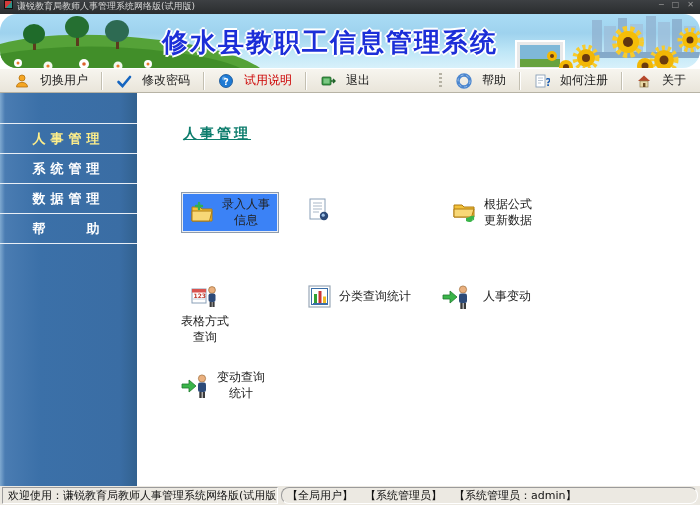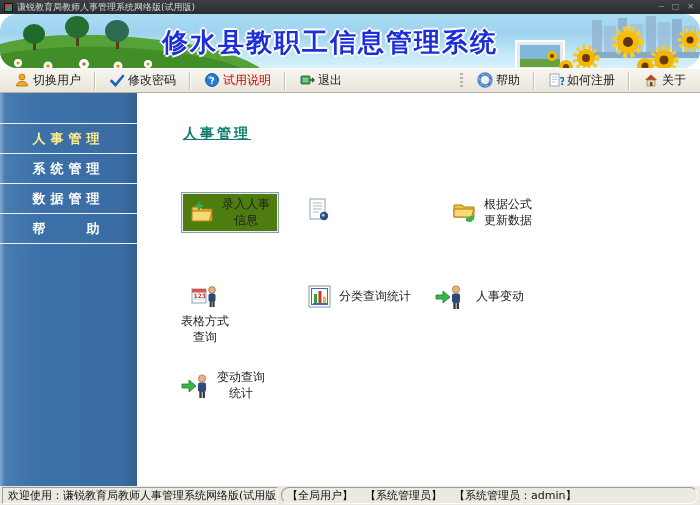--- a/index.html
+++ b/index.html
@@ -1,42 +1,42 @@
 <!DOCTYPE html>
 <html><head>
 <meta charset="utf-8">
 <style>
   * { margin:0; padding:0; box-sizing:border-box; }
   html,body { width:700px; height:505px; }
   body { font-family:"DejaVu Sans","Liberation Sans",sans-serif; position:relative; background:#fff; overflow:hidden; cursor:default; }
 
   
   .titlebar { position:absolute; left:0; top:0; width:700px; height:14px;
-    background:linear-gradient(#3d4043,#2a2d2f); color:#d6d6d6; display:flex; align-items:center;
+    background:linear-gradient(#3d4043,#2a2d2f); color:#d6d6d6; display:flex; align-items:flex-start;
     font-size:9px; padding:0 4px; }
   .titlebar .appicon { width:9px; height:9px; margin-right:4px; display:inline-block;
     background:linear-gradient(135deg,#d23b3b 50%,#2e8f84 50%); border:1px solid #111; }
   .titlebar .ttext { flex:1; white-space:nowrap; overflow:hidden; }
   .wctrls { display:flex; gap:8px; margin-right:2px; }
   .wctrls span { color:#9a9a9a; font-size:8px; line-height:10px; cursor:pointer; }
 
   
   .banner { position:absolute; left:0; top:14px; width:700px; height:54px; overflow:hidden;
     background:linear-gradient(180deg,#aadcf5 0%,#9ed2ee 35%,#bfe7f7 70%,#d8f1fb 100%);border-radius:17px; }
   .banner svg.art { position:absolute; left:0; top:0; }
   .banner-title { position:absolute; left:10px; top:11px; width:640px; text-align:center;
     font-size:26px; font-weight:bold; letter-spacing:2px; color:#1c2ed8;
     text-shadow:-2px 0 0 #fff, 2px 0 0 #fff, 0 -2px 0 #fff, 0 2px 0 #fff, 1px 1px 0 #fff, -1px -1px 0 #fff;
     white-space:nowrap; }
 
   
   .toolbar { position:absolute; left:0; top:68px; width:700px; height:25px;
     background:linear-gradient(#f7f5ef,#e9e5da); border-bottom:1px solid #b7b3a5; border-top:1px solid #fff;
     display:flex; align-items:center; padding:0 4px; }
-  .tbtn { display:flex; gap:3px; padding:2px 9px; font-size:12px; color:#1a1a1a;
+  .tbtn { display:flex; align-items:center; gap:10px; padding:2px 9px; font-size:12px; color:#1a1a1a;
     border:1px solid transparent; cursor:pointer; white-space:nowrap; }
   .tbtn .ticon { width:16px; height:16px; display:inline-block; }
   .tbtn.accent span.lbl { color:#cc0000; font-weight:normal; }
   .tsep { width:2px; height:18px; border-left:1px solid #c3bfb1; border-right:1px solid #fff; margin:0 3px; }
   .tgrip { width:3px; height:16px; margin:0 4px;
     background:repeating-linear-gradient(180deg,#b6b2a4 0 2px,transparent 2px 4px); }
   .tright { margin-left:auto; display:flex; align-items:center; }
 
   
   .content { position:absolute; left:0; top:93px; width:700px; height:393px; background:#fff; }
@@ -50,21 +50,21 @@
 
   .main { position:absolute; left:137px; top:0; width:563px; height:393px; background:#fff; }
   .heading { position:absolute; left:46px; top:32px; font-size:14px; font-weight:bold; letter-spacing:3px;
     color:#0e7d6d; text-decoration:underline; }
 
   .mitem { position:absolute; display:flex; align-items:center; gap:6px; font-size:12px; color:#222; cursor:pointer; }
   .mitem .micon { flex:0 0 auto; display:inline-block; }
   .mlabel { text-align:center; line-height:1.3; white-space:nowrap; }
   .mlabel span { display:block; }
   .mlabel span:empty { display:none; }
-  .mitem.boxed { border:1px solid #8e9bac; background:#4d7c0f; padding:4px 8px; box-shadow:0 0 0 1px #e8ecf2 inset; }
+  .mitem.boxed { border:1px solid #8e9bac; background:#3b82f6; padding:4px 8px; box-shadow:0 0 0 1px #e8ecf2 inset; }
 
   
   .statusbar { position:absolute; left:0; top:486px; width:700px; height:19px; background:#ece9e2;
     display:flex; gap:3px; padding:1px 2px; }
   .spanel { border:1px solid; border-color:#9b9b9b #ffffff #ffffff #9b9b9b; background:#ece9e2;
     font-size:11px; color:#111; display:flex; align-items:center; padding:0 5px; overflow:hidden; white-space:nowrap; }
   .spanel.left { width:276px; }
   .spanel.right { flex:1; gap:12px;border-radius:8px; }
 </style>
 </head>
@@ -299,21 +299,21 @@
         <rect x="11.5" y="7" width="3" height="12" fill="#cc3333"></rect>
         <rect x="16" y="12.5" width="3" height="6.5" fill="#eebb22"></rect>
         <path d="M6 19.5h14" stroke="#3a6ea8" stroke-width="1"></path>
       </svg>
       <div class="mlabel">
         <span>分类查询统计</span>
 
       </div>
     </div>
 
-    <div class="mitem" style="left:298px; top:191px;gap:11px;">
+    <div class="mitem" style="left:305px; top:191px;gap:11px;">
       <svg class="micon" width="30" height="26" viewBox="0 0 30 26">
         <path d="M1 11h7V7l7 6-7 6v-4H1Z" fill="#3bb54a" stroke="#1f7a2e" stroke-width="0.8"></path>
         <circle cx="21" cy="5.5" r="3.6" fill="#eab07e" stroke="#9c6b3a" stroke-width="0.7"></circle>
         <rect x="17" y="9.5" width="8" height="9.5" rx="2" fill="#2c4a78"></rect>
         <rect x="18.3" y="19" width="2.4" height="6" fill="#3a3a3a"></rect>
         <rect x="21.6" y="19" width="2.4" height="6" fill="#3a3a3a"></rect>
       </svg>
       <div class="mlabel">
         <span>人事变动</span>
 

